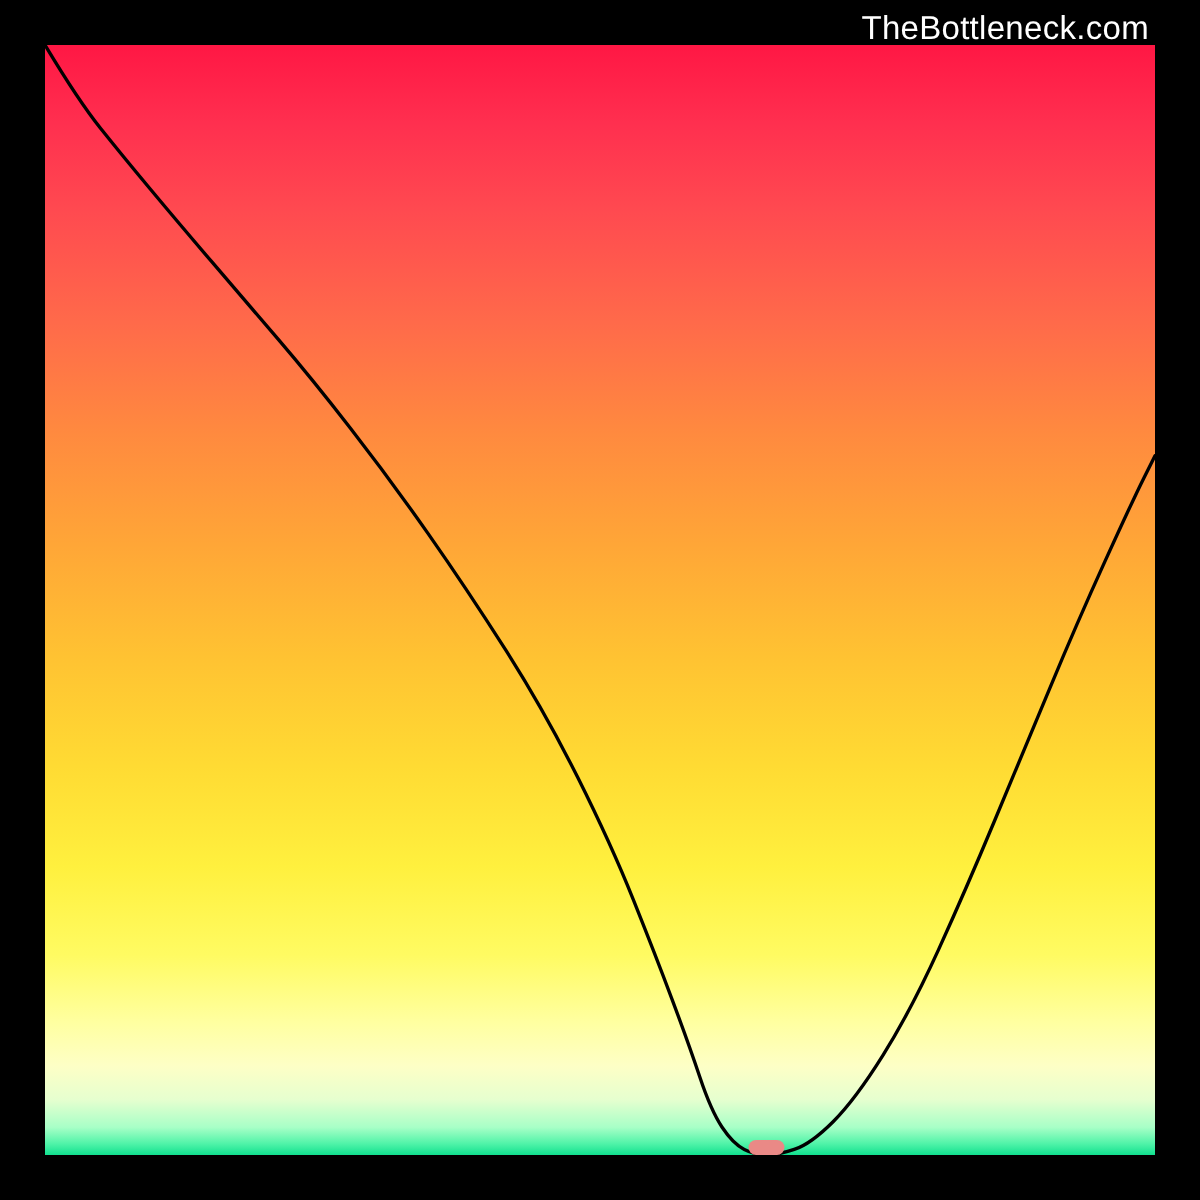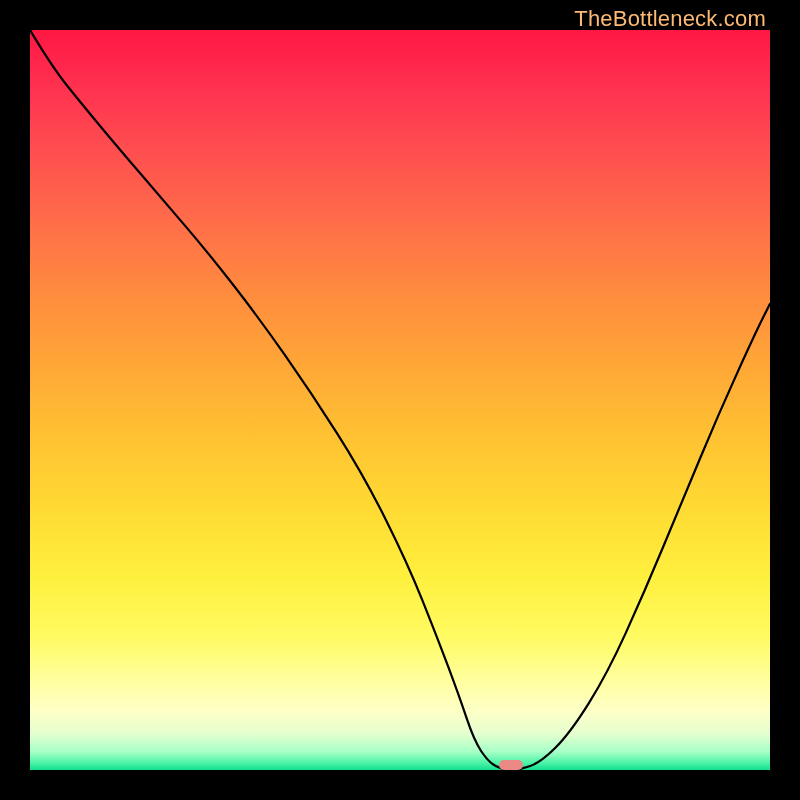--- a/index.html
+++ b/index.html
@@ -25,21 +25,21 @@
     position: absolute;
     left: 0; top: 0; width: 100%; height: 100%;
   }
   .watermark {
     position: absolute;
     top: 6px;
     right: 34px;
     font-family: Arial, Helvetica, sans-serif;
     font-size: 22px;
     font-weight: 500;
-    color: #fdba74;
+    color: #ffffff;
     letter-spacing: 0.2px;
   }
   .marker {
     position: absolute;
     background: #ea8986;
     border-radius: 6px;
   }
 </style>
 </head>
 <body>

